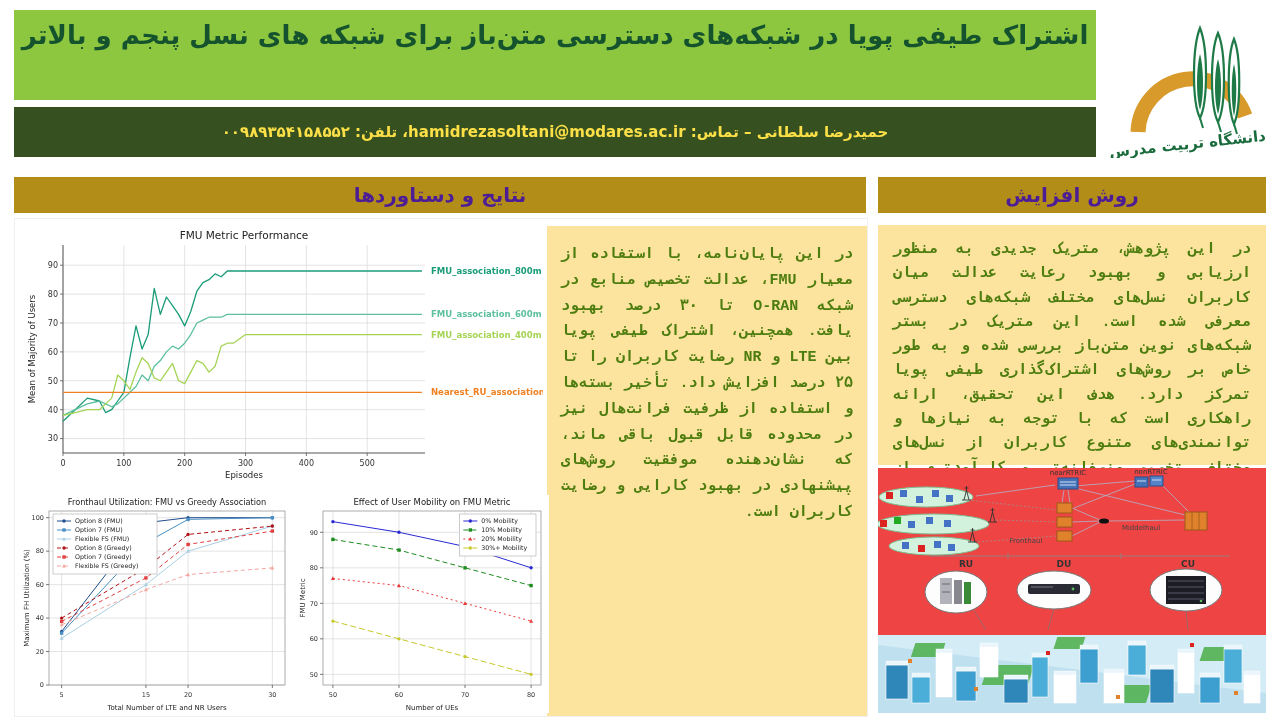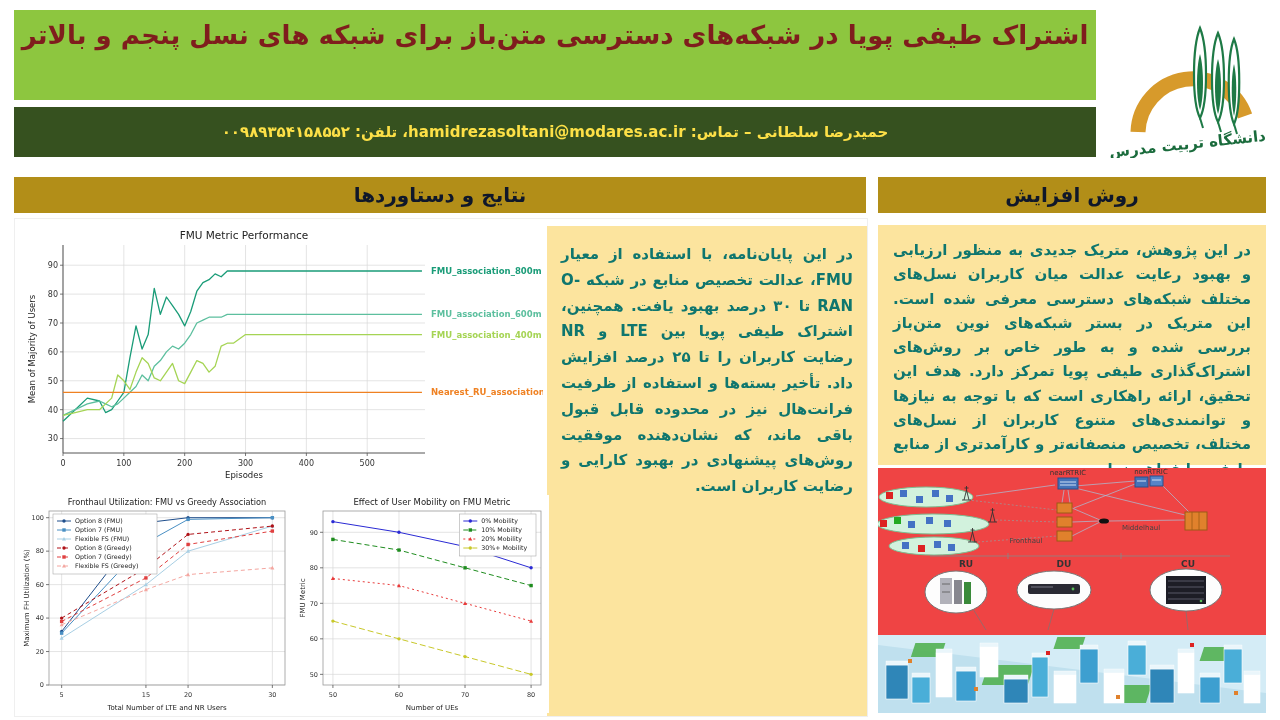--- a/index.html
+++ b/index.html
@@ -2,36 +2,36 @@
 <html lang="fa"><head>
 <meta charset="utf-8">
 <style>
   html,body{margin:0;padding:0;background:#fff;}
   .page{position:relative;width:1280px;height:720px;background:#ffffff;overflow:hidden;
         font-family:"DejaVu Sans",sans-serif;}
   .abs{position:absolute;}
   
   .band{left:14px;top:10px;width:1082px;height:90px;background:#8dc63f;}
   .band-title{display:block;padding-top:10px;text-align:center;direction:rtl;
-              color:#7f1d1d;font-size:26px;font-weight:bold;}
+              color:#14532d;font-size:26px;font-weight:bold;}
   .contact{left:14px;top:107px;width:1082px;height:50px;background:#36511f;
            display:flex;align-items:center;justify-content:center;}
   .contact span{direction:rtl;color:#fde047;font-size:15px;font-weight:bold;}
   .logo-box{left:1100px;top:6px;width:176px;height:152px;background:#fff;}
   
-  .gold{background:#b28e18;color:#0f172a;font-weight:bold;font-size:20px;
+  .gold{background:#b28e18;color:#4c1d95;font-weight:bold;font-size:20px;
         height:36px;line-height:36px;text-align:center;top:177px;}
   .gold-left{left:14px;width:852px;}
   .gold-right{left:878px;width:388px;}
   
   .panel{background:#fff;border:1px solid #efefef;}
   .left-panel{left:14px;top:218px;width:852px;height:497px;}
   .right-panel{left:878px;top:218px;width:388px;height:497px;border:none;}
-  .ybox{background:#fce49e;color:#0f766e;direction:rtl;font-weight:bold;
-        text-align:justify;text-align-last:right;box-sizing:border-box;}
+  .ybox{background:#fce49e;color:#4d7c0f;direction:rtl;font-weight:bold;
+        text-align:justify;text-align-last:right;box-sizing:border-box;font-family:Liberation Mono, monospace;}
   .ybox-results{left:532px;top:7px;width:320px;height:490px;padding:16px 14px;
                 font-size:15px;line-height:1.72;}
   .ybox-method{left:0;top:7px;width:388px;height:240px;padding:13px 15px;
                font-size:15px;line-height:1.62;}
   .chart{background:#fff;}
   .chart1{left:12px;top:8px;width:516px;height:254px;}
   .chart2{left:6px;top:276px;width:272px;height:218px;}
   .chart3{left:282px;top:276px;width:252px;height:218px;}
   .diagram{left:0;top:250px;width:388px;height:167px;background:#ef4444;}
   .city{left:0;top:417px;width:388px;height:78px;}

